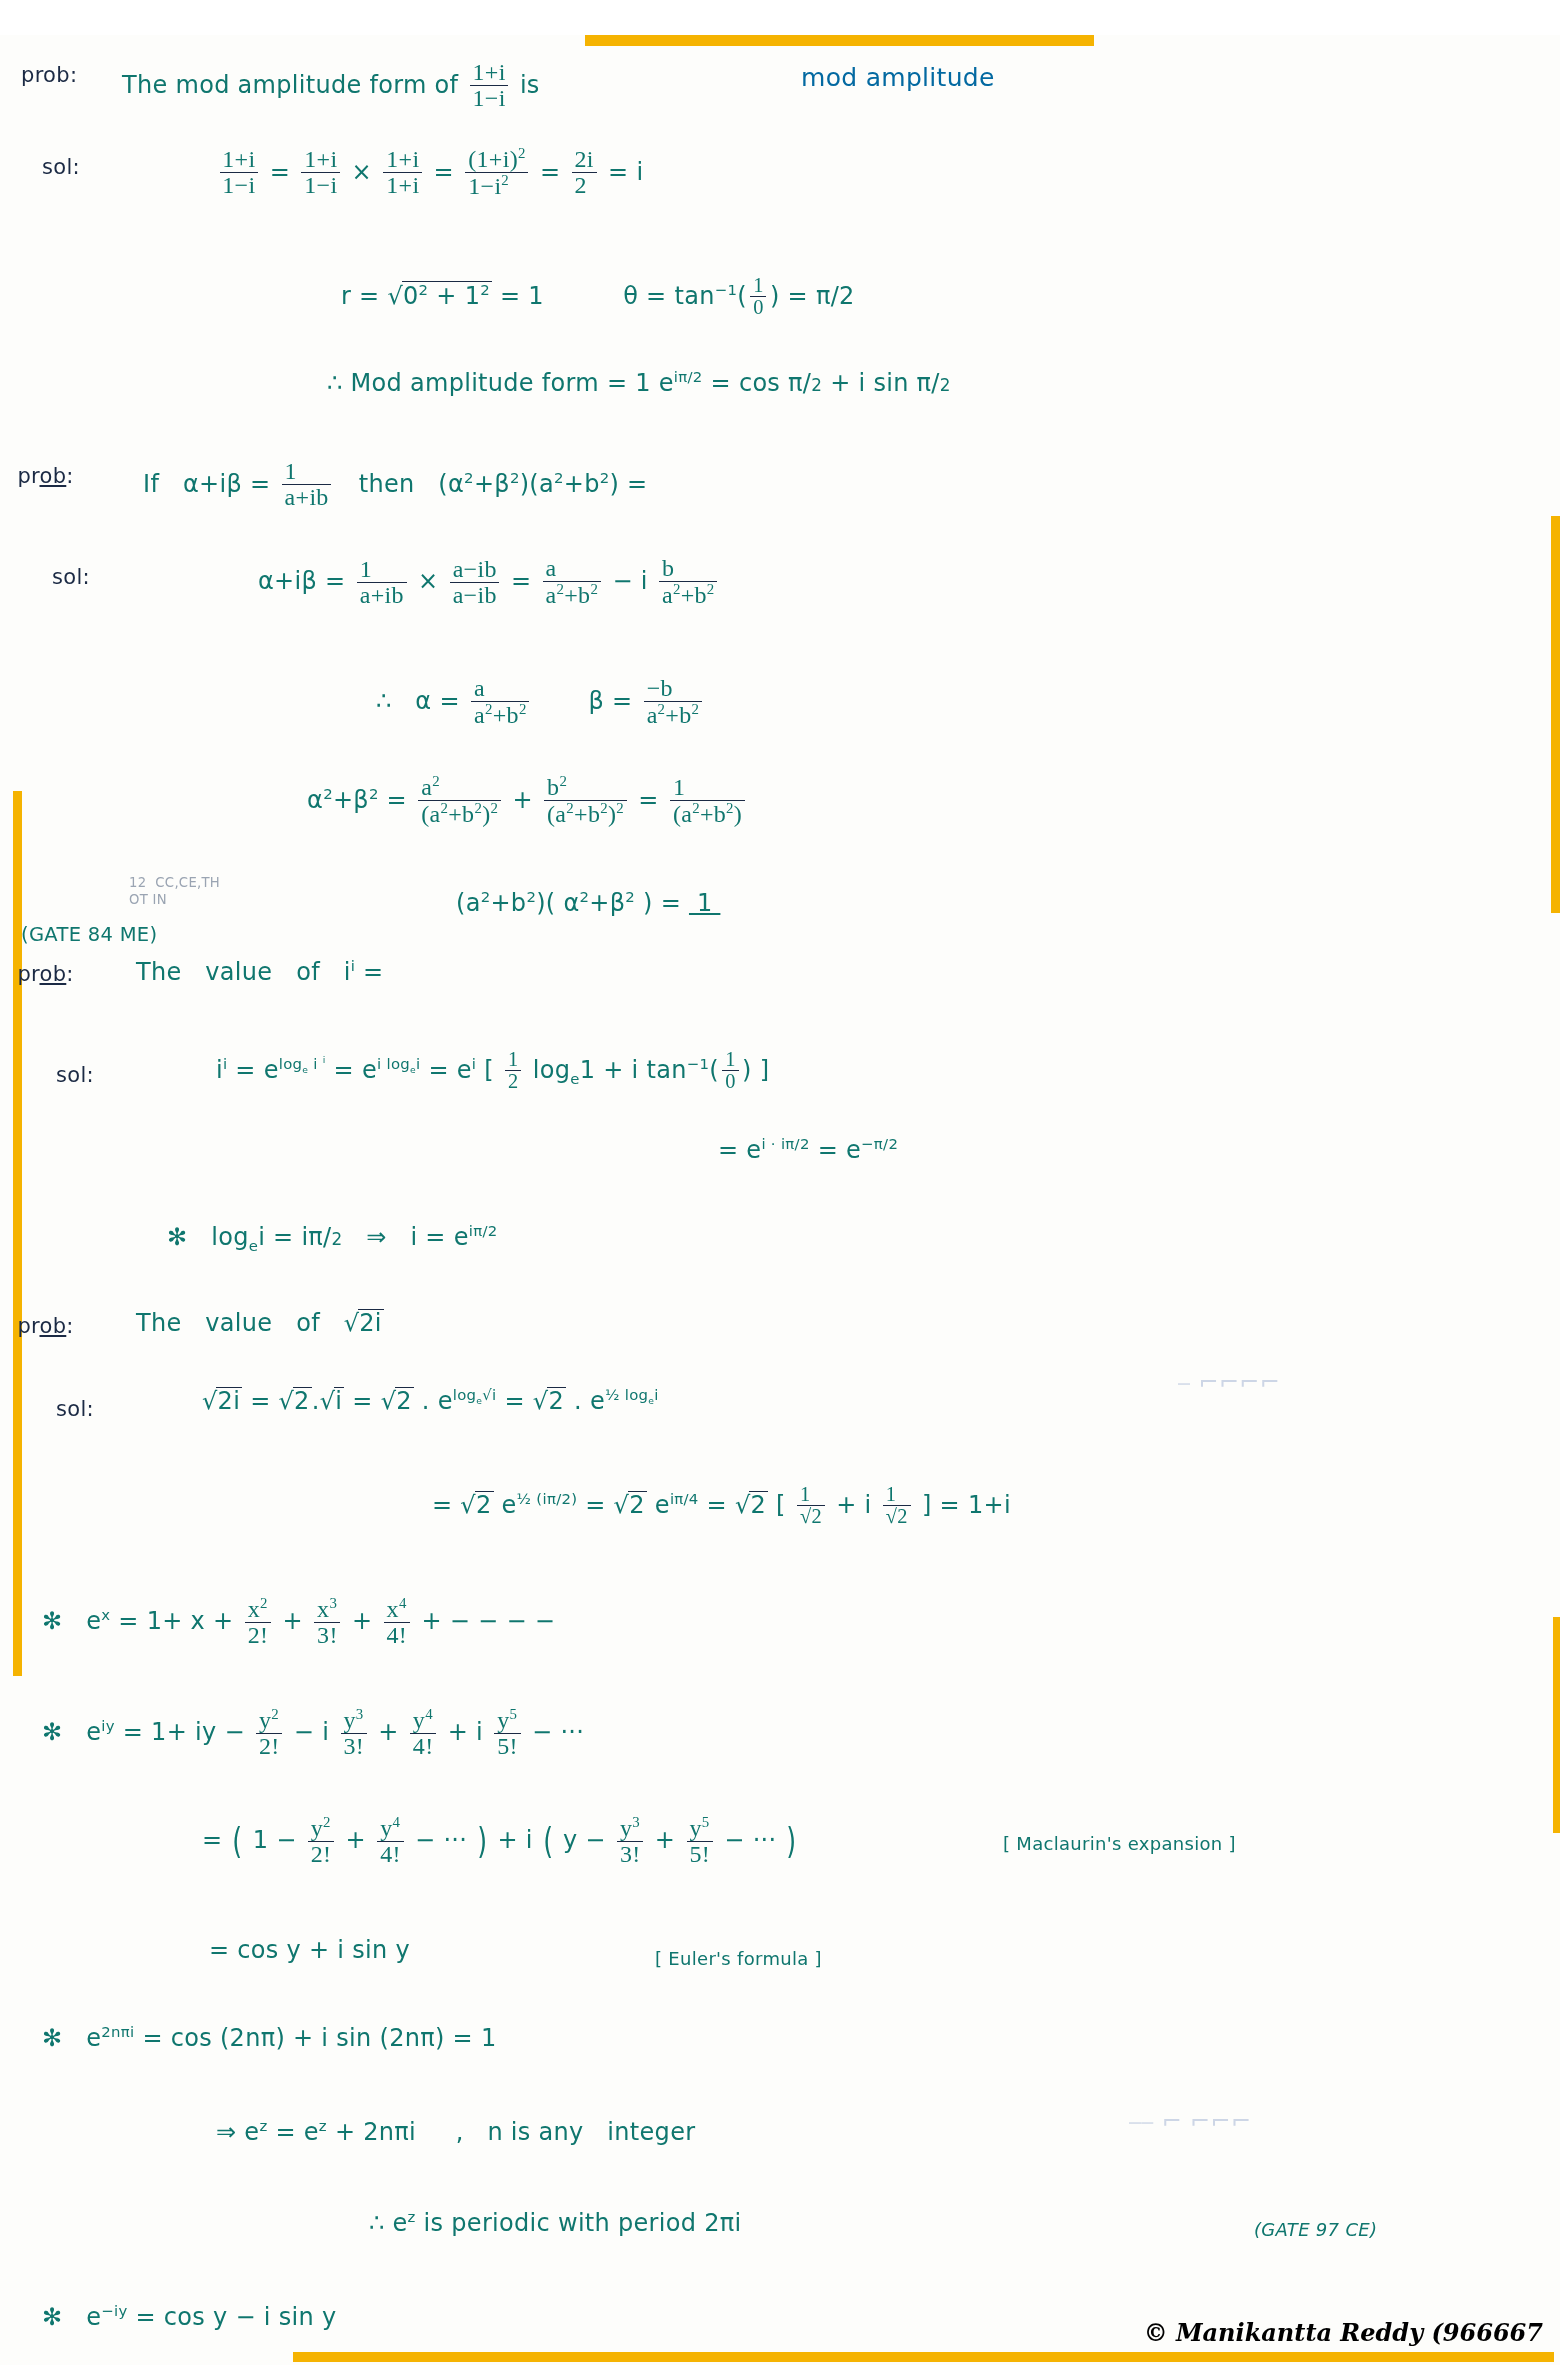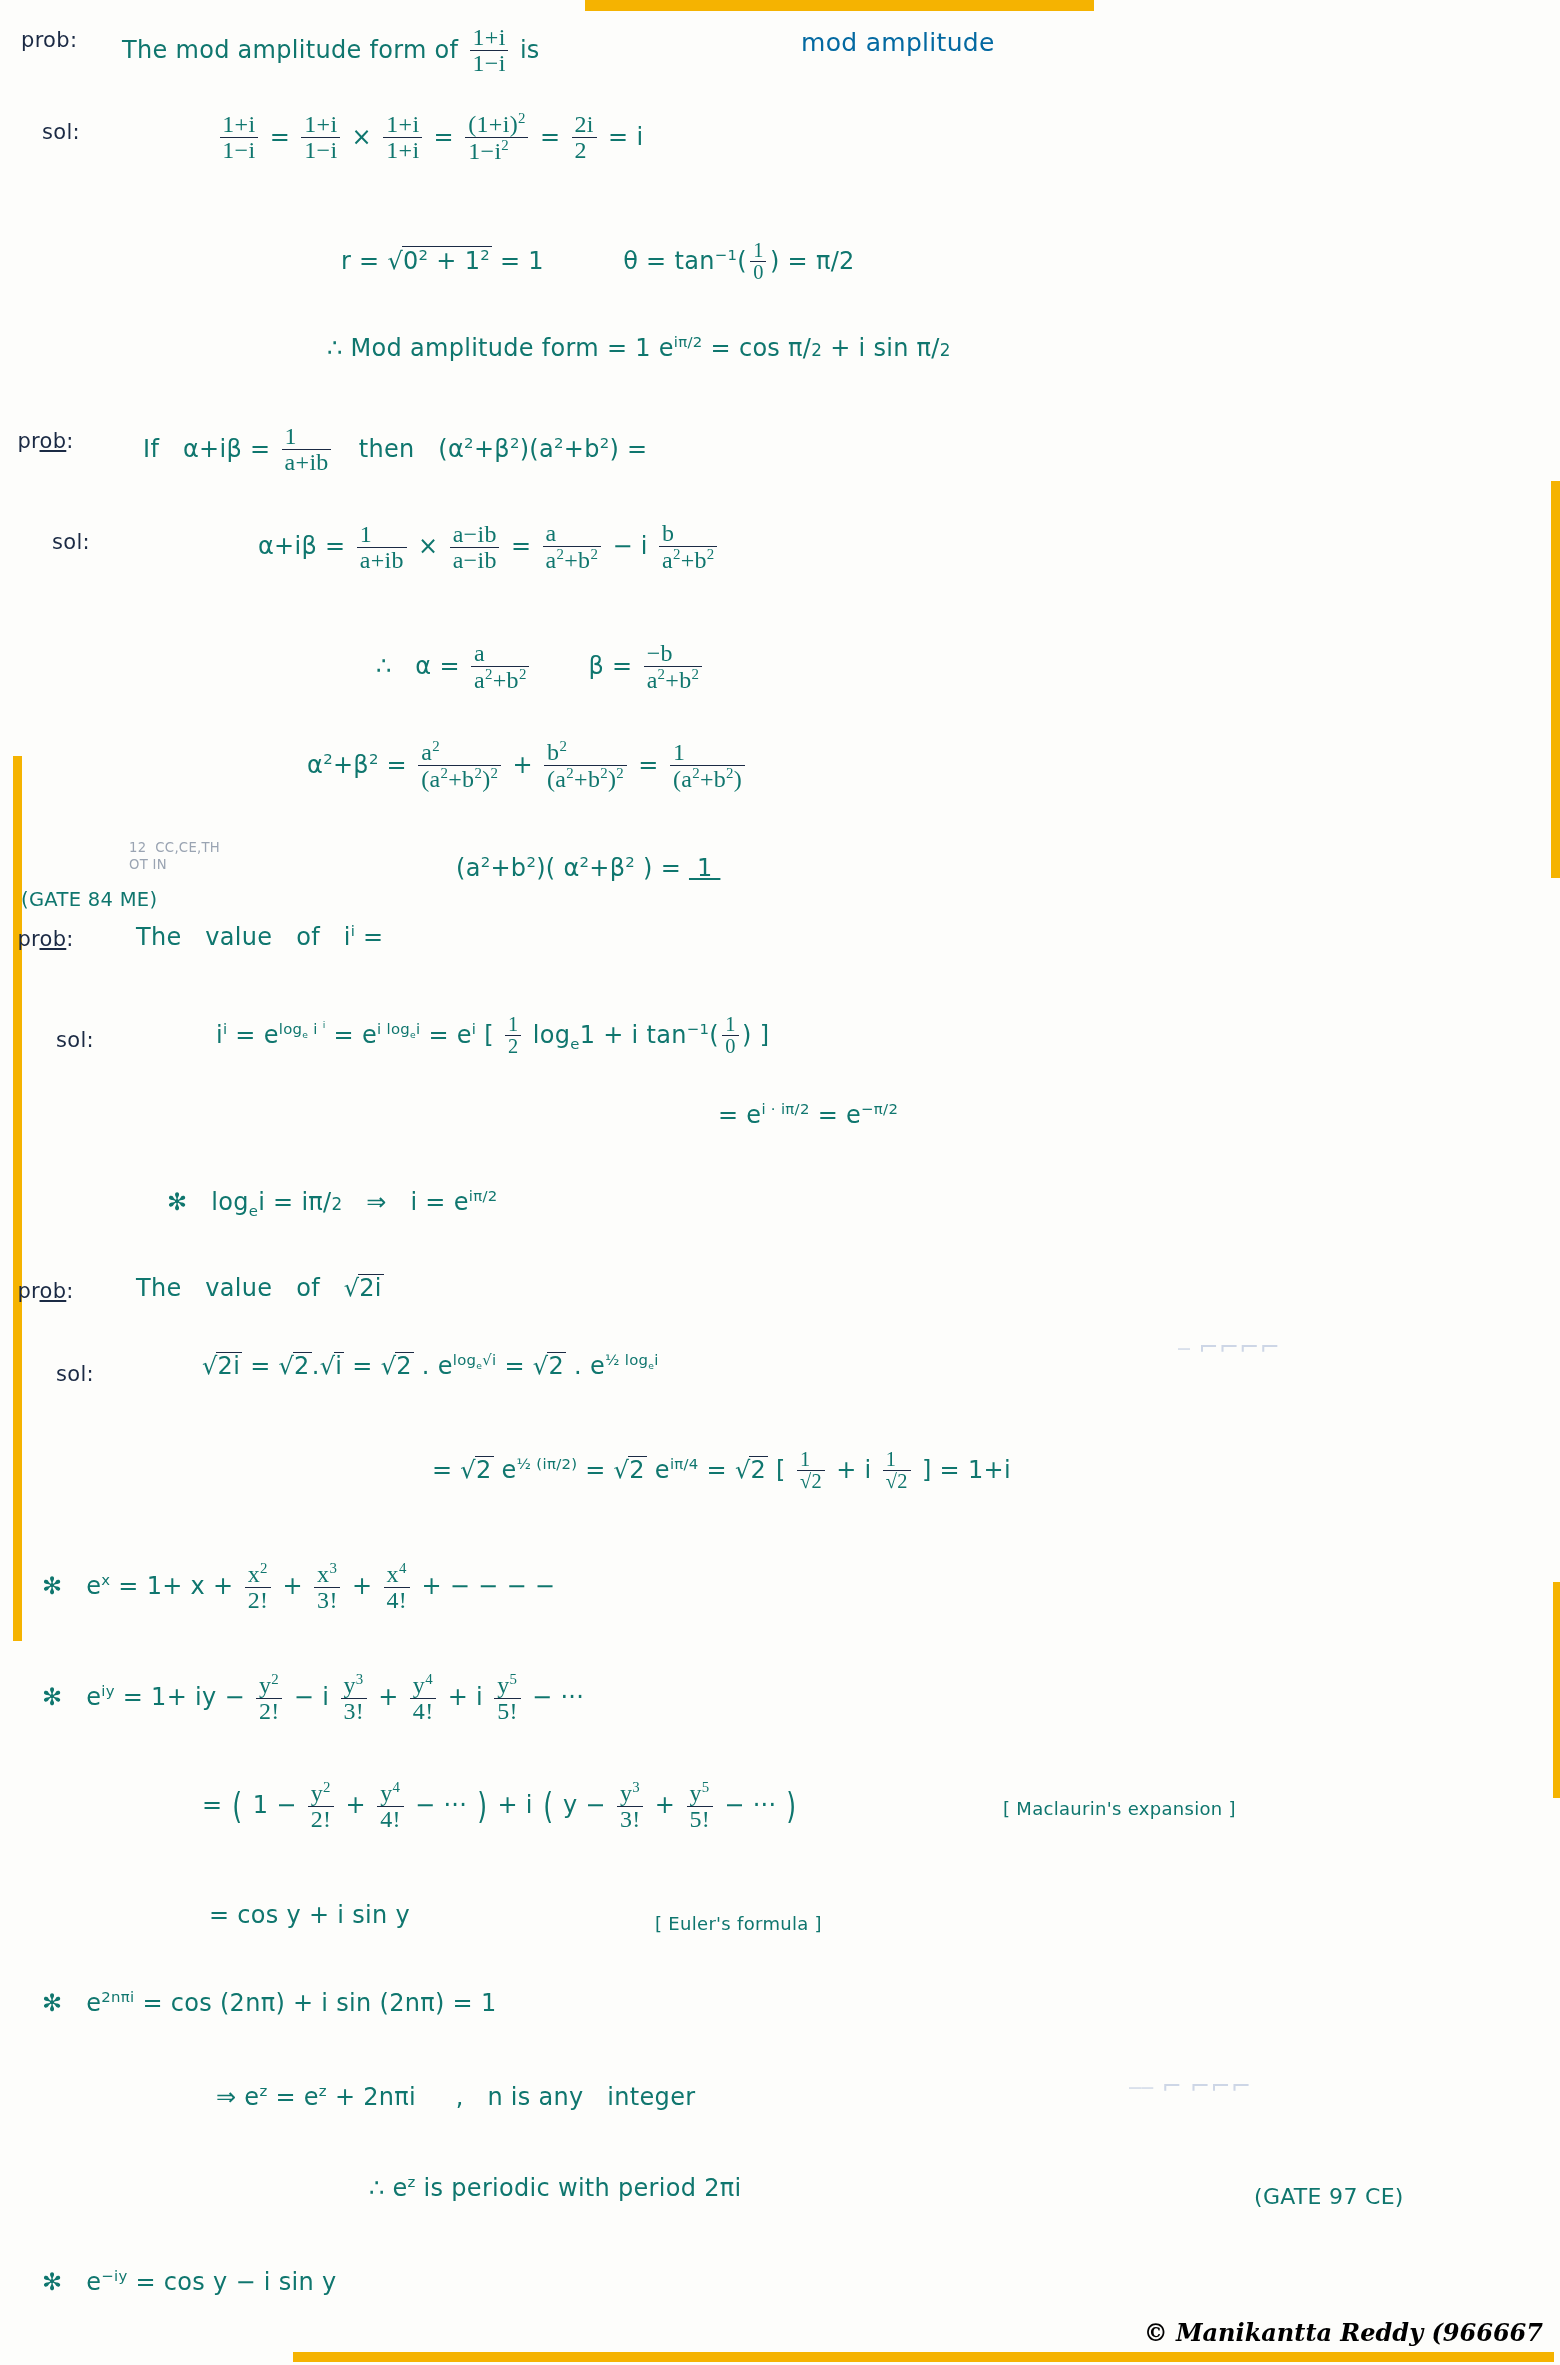--- a/index.html
+++ b/index.html
@@ -13,20 +13,21 @@
     position: relative;
     font-family: "DejaVu Sans", sans-serif;
     overflow: hidden;
   }
 
   
   #page {
     position: absolute;
     inset: 0;
     background: #fdfdfb;
+    margin-top: 35px;
   }
   .bar {
     position: absolute;
     background: #f5b301;
   }
   .bar-top-right {
     left: 585px; top: 0; width: 509px; height: 11px;
   }
   .bar-right-upper {
     right: 0; top: 481px; width: 9.8px; height: 397px;
@@ -51,21 +52,21 @@
   }
   .lbl {
     font-size: 21px;
     color: #1b2a44;
   }
   .lbl .u { text-decoration: underline; text-align: center; }
   .line {
     font-size: 24px;
     line-height: 1.15;
   }
-  .small { font-size: 22px; }
+  .small { font-size: 18px; font-style: italic; }
   .tiny { font-size: 13.2px; color: #9aa4b2; }
   .note { font-size: 18px; }
   .ghost {
     color: #0369a1;
   }
   .ghost-blue { color: #cdd6e6; }
 
   
   .frac {
     display: inline-block;

